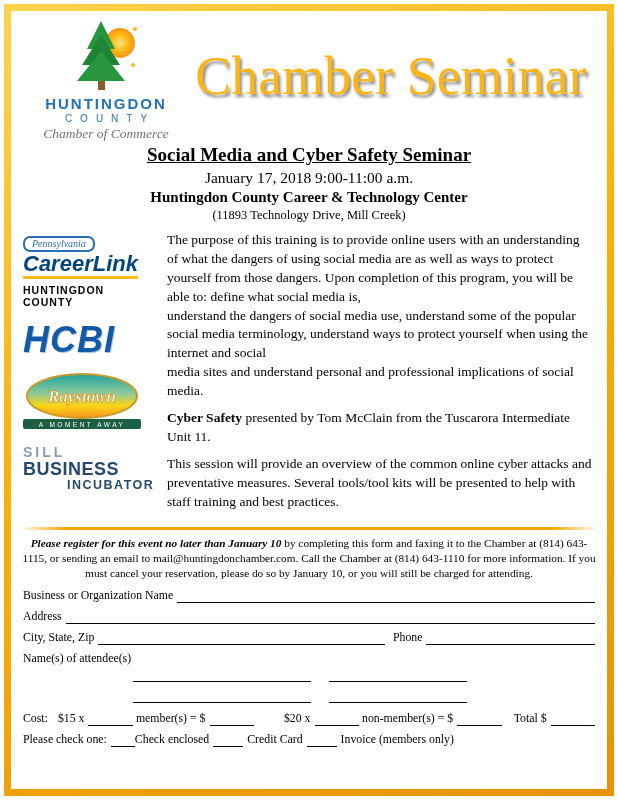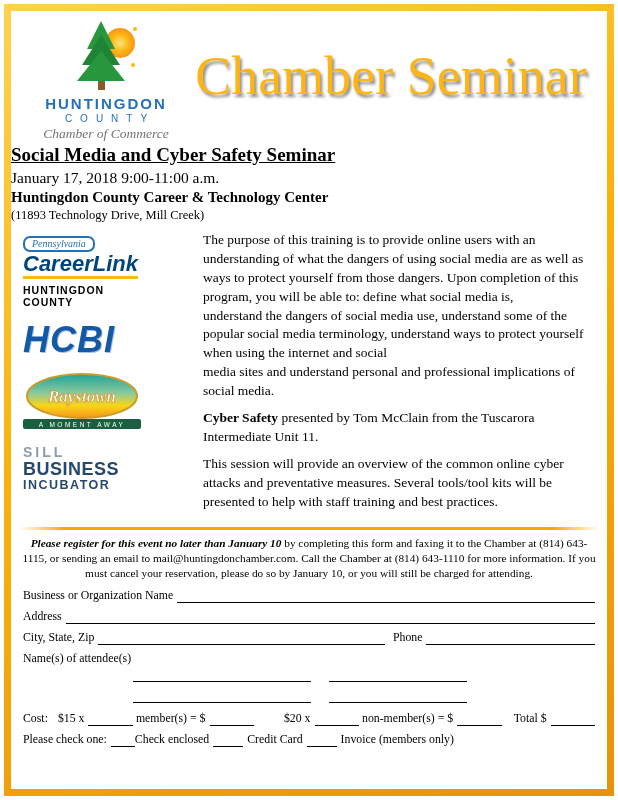--- a/index.html
+++ b/index.html
@@ -26,28 +26,28 @@
 
   .main-title {
     flex:1; text-align:center; white-space:nowrap;
     font-family:"Liberation Serif", serif;
     font-size:54px; line-height:1; margin-top:30px;
     color:#FDB515;
     text-shadow: 2px 3px 3px #8c8c8c;
   }
 
   
-  .seminar-head { margin-top:2px; }
+  .seminar-head { text-align:center; margin-top:2px; }
   .sem-title { font-size:19px; font-weight:bold; text-decoration:underline; }
   .sem-date  { font-size:15.5px; margin-top:3px; }
   .sem-loc   { font-size:15px; font-weight:bold; margin-top:2px; }
   .sem-addr  { font-size:12.5px; margin-top:2px; }
 
   
-  .content { display:flex; padding:8px 14px 0 12px;gap:36px; }
+  .content { display:flex; padding:8px 14px 0 12px; }
   .logo-col { width:134px; flex-shrink:0; display:flex; flex-direction:column; gap:14px; padding-top:2px; }
   .text-col { flex:1; padding-left:10px; font-size:13.5px; line-height:1.4; }
   .text-col p { margin-bottom:8px; }
   .text-col p.cont { margin-bottom:0; }
 
   
   .careerlink { }
   .cl-pa { display:inline-block; border:2px solid #2571B8; border-radius:7px; color:#2571B8;
            font-style:italic; font-size:10px; padding:0 7px 1px; }
   .cl-name { font-family:"Liberation Sans",sans-serif; color:#00457C; font-weight:bold;
@@ -64,21 +64,21 @@
   
   .raystown { width:118px; text-align:center; }
   .ray-banner { background:#1C5E40; color:#fff; font-family:"Liberation Sans",sans-serif;
                 font-size:6.5px; letter-spacing:2.5px; padding:2px 0 1px; margin-top:-5px;
                 border-radius:2px; }
 
   
   .sill { font-family:"Liberation Sans",sans-serif; line-height:1.05; margin-top:2px; }
   .sill-top { color:#8C9CAE; font-weight:bold; font-size:14px; letter-spacing:3px; }
   .sill-mid { color:#27486E; font-weight:bold; font-size:18px; letter-spacing:0.5px; }
-  .sill-bot { color:#27486E; font-weight:bold; font-size:12.5px; letter-spacing:1.5px; }
+  .sill-bot { color:#27486E; font-weight:bold; font-size:12.5px; letter-spacing:1.5px;margin-left:44px; }
 
   
   .divider { height:3px; margin:8px 8px 6px;
     background:linear-gradient(to right, rgba(245,168,2,0), #F5A802 8%, #F5A802 92%, rgba(245,168,2,0)); }
 
   
   .registration { text-align:center; font-size:11.3px; line-height:1.32; padding:0 10px; }
 
   
   .form { padding:7px 12px 0; font-size:11.8px; }

